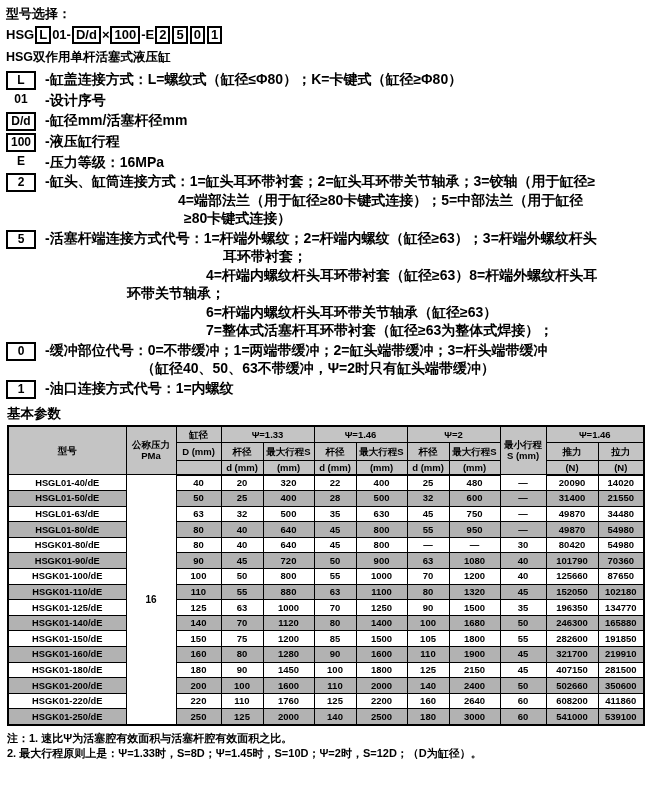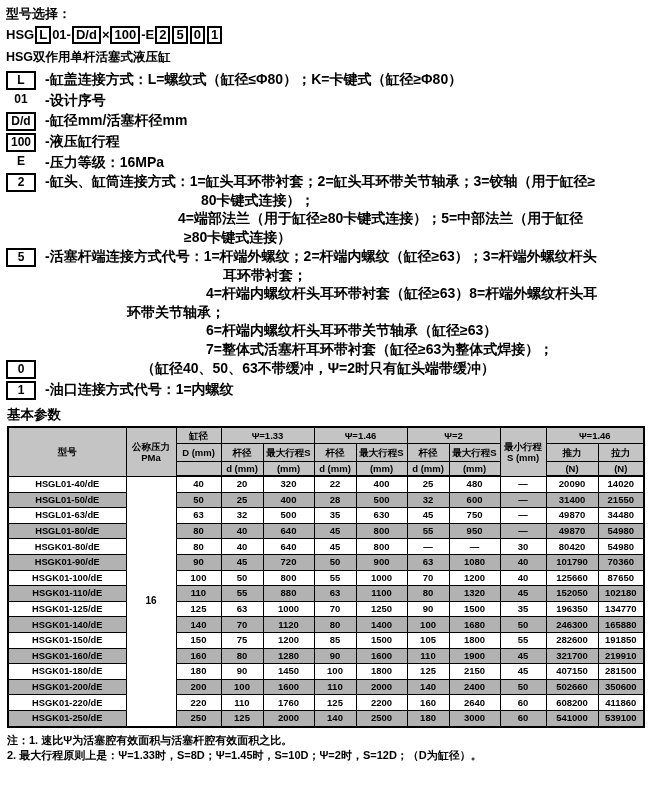--- a/index.html
+++ b/index.html
@@ -86,39 +86,39 @@
       <div class="legend-item">
         <div class="legend-code">E</div>
         <div class="legend-lines">
           <div class="legend-line" style="margin-left: 0px;">-压力等级：16MPa</div>
         </div>
       </div>
       <div class="legend-item">
         <div class="legend-code boxed-code">2</div>
         <div class="legend-lines">
           <div class="legend-line" style="margin-left: 0px;">-缸头、缸筒连接方式：1=缸头耳环带衬套；2=缸头耳环带关节轴承；3=铰轴（用于缸径≥</div>
-          <div class="legend-line" style="margin-left: 156px;">80卡键式连接）；</div>
           <div class="legend-line" style="margin-left: 133px;">4=端部法兰（用于缸径≥80卡键式连接）；5=中部法兰（用于缸径</div>
           <div class="legend-line" style="margin-left: 139px;">≥80卡键式连接）</div>
         </div>
       </div>
       <div class="legend-item">
         <div class="legend-code boxed-code">5</div>
         <div class="legend-lines">
           <div class="legend-line" style="margin-left: 0px;">-活塞杆端连接方式代号：1=杆端外螺纹；2=杆端内螺纹（缸径≥63）；3=杆端外螺纹杆头</div>
           <div class="legend-line" style="margin-left: 178px;">耳环带衬套；</div>
           <div class="legend-line" style="margin-left: 161px;">4=杆端内螺纹杆头耳环带衬套（缸径≥63）8=杆端外螺纹杆头耳</div>
           <div class="legend-line" style="margin-left: 82px;">环带关节轴承；</div>
           <div class="legend-line" style="margin-left: 161px;">6=杆端内螺纹杆头耳环带关节轴承（缸径≥63）</div>
           <div class="legend-line" style="margin-left: 161px;">7=整体式活塞杆耳环带衬套（缸径≥63为整体式焊接）；</div>
         </div>
       </div>
       <div class="legend-item">
         <div class="legend-code boxed-code">0</div>
         <div class="legend-lines">
+          <div class="legend-line" style="margin-left: 0px;">-缓冲部位代号：0=不带缓冲；1=两端带缓冲；2=缸头端带缓冲；3=杆头端带缓冲</div>
           <div class="legend-line" style="margin-left: 96px;">（缸径40、50、63不带缓冲，Ψ=2时只有缸头端带缓冲）</div>
         </div>
       </div>
       <div class="legend-item">
         <div class="legend-code boxed-code">1</div>
         <div class="legend-lines">
           <div class="legend-line" style="margin-left: 0px;">-油口连接方式代号：1=内螺纹</div>
         </div>
       </div>
     </div>

